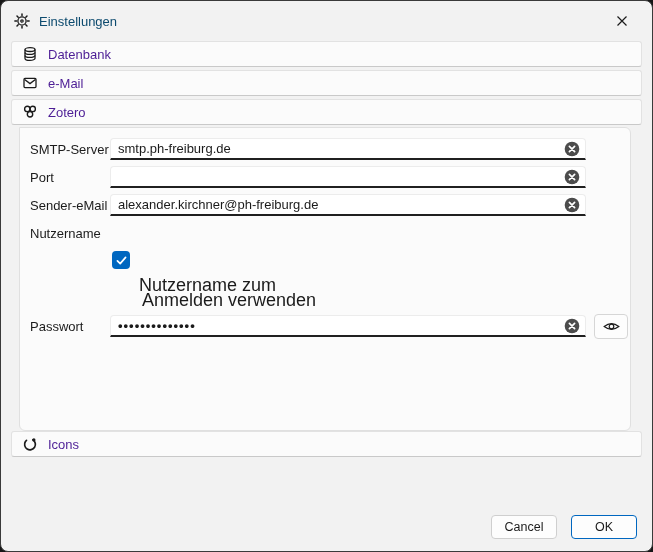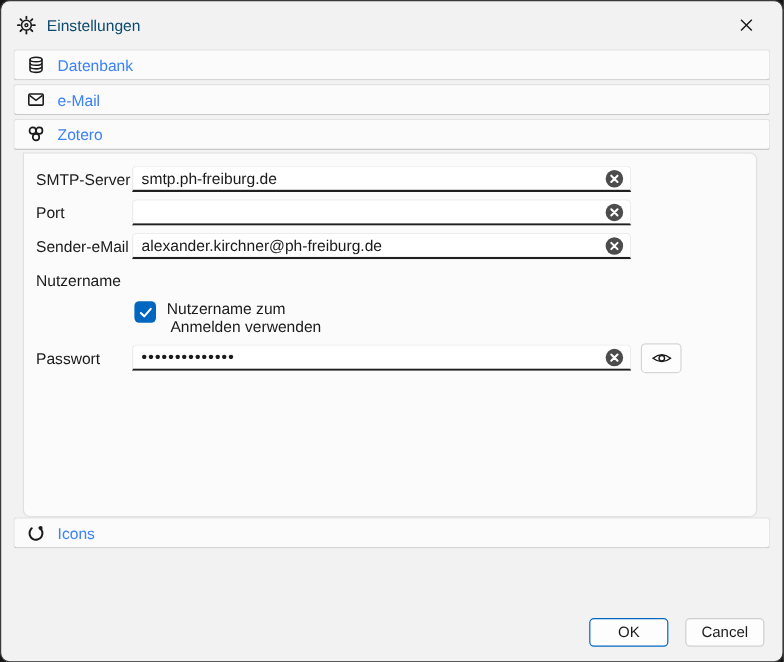--- a/index.html
+++ b/index.html
@@ -6,46 +6,46 @@
   .window{position:relative;width:653px;height:552px;box-sizing:border-box;background:#f2f2f2;
           border:1.5px solid #3a3a3a;border-radius:8px;overflow:hidden;}
   
   .titlebar{height:40px;display:flex;align-items:center;padding:0 13px;}
   .title{font-size:13px;color:#0c4a6e;margin-left:9px;}
   .close-btn{margin-left:auto;width:34px;height:26px;display:flex;align-items:center;justify-content:center;cursor:pointer;border-radius:4px;}
   
   .section-bar{height:26px;margin:0 10px 3px 10px;background:#fbfbfb;border:1px solid #e2e2e2;
                border-bottom-color:#c9c9c9;border-radius:3px;display:flex;align-items:center;
                padding:0 10px;gap:10px;box-sizing:border-box;cursor:pointer;}
-  .section-label{font-size:13px;color:#3b82f6;}
+  .section-label{font-size:13px;color:#4c1d95;}
   
   .tabstrip{margin:13px 0 0 18px;display:flex;align-items:flex-end;position:relative;z-index:2;height:26px;}
   .tab{font-size:13px;color:#1b1b1b;padding:0 12px;height:25px;display:flex;align-items:center;
        background:#d9d9d9;border:1px solid #b9b9b9;margin-right:3px;border-radius:2px 2px 0 0;
        box-sizing:border-box;cursor:pointer;}
   .tab.active{background:#fbfbfb;border-color:#e0e0e0;border-bottom:none;height:26px;}
   
   .panel{position:relative;z-index:1;margin-left:18px;margin-top:-1px;width:612px;height:304px;
          box-sizing:border-box;background:#fbfbfb;border:1px solid #e0e0e0;
          border-radius:0 6px 6px 6px;padding:10px 0 16px 10px;}
   .frow{display:flex;align-items:center;height:22px;margin-bottom:6px;}
   .flabel{width:80px;flex:none;font-size:13px;color:#1b1b1b;}
-  .finput-wrap{position:relative;width:416px;height:22px;box-sizing:border-box;background:#ffffff;
+  .finput-wrap{position:relative;width:476px;height:22px;box-sizing:border-box;background:#ffffff;
                border:1px solid #ececec;border-bottom:2px solid #202020;border-radius:4px 4px 0 0;
                display:flex;align-items:center;}
   .finput{border:none;outline:none;background:transparent;width:100%;height:100%;
           font-family:"Liberation Sans",sans-serif;font-size:13px;color:#1b1b1b;
           padding:0 26px 0 7px;box-sizing:border-box;}
   .finput.pw{letter-spacing:1px;font-weight:bold;}
   .clear-btn{position:absolute;right:5px;top:2px;width:16px;height:16px;cursor:pointer;}
   
   .cb-row{display:flex;gap:9px;margin:5px 0 7px 82px;}
   .checkbox{width:18px;height:18px;flex:none;background:#0067c0;border-radius:4px;
             display:flex;align-items:center;justify-content:center;margin-top:1px;cursor:pointer;}
-  .cb-label{font-size:13px;color:#1b1b1b;line-height:15px;}
+  .cb-label{font-size:18px;color:#1b1b1b;line-height:15px;margin-top:28px;}
   .cb-line2{display:block;padding-left:3px;}
   .eye-btn{margin-left:8px;width:34px;height:25px;box-sizing:border-box;background:#fdfdfd;
            border:1px solid #d6d6d6;border-radius:4px;display:flex;align-items:center;
            justify-content:center;cursor:pointer;}
   
   .icons-bar{margin-top:0;}
   
   .footer{position:absolute;right:15px;bottom:12px;display:flex;gap:14px;}
   .btn{min-width:66px;height:24px;box-sizing:border-box;background:#fdfdfd;border:1px solid #cfcfcf;
        border-radius:4px;font-size:12.5px;color:#1b1b1b;display:flex;align-items:center;
@@ -201,21 +201,21 @@
     <span>
       <svg width="16" height="16" viewBox="0 0 16 16">
         <circle cx="8" cy="8.4" r="5.4" fill="none" stroke="#1b1b1b" stroke-width="1.7" stroke-dasharray="26.5 7.4" transform="rotate(-58 8 8.4)" stroke-linecap="round"></circle>
         <circle cx="11.9" cy="3.9" r="1.6" fill="#1b1b1b"></circle>
       </svg>
     </span>
     <span class="section-label">Icons</span>
   </div>
 
   <div class="footer">
+    <div class="btn">
+      <span>Cancel</span>
+    </div>
     <div class="btn primary">
       <span>OK</span>
     </div>
-    <div class="btn">
-      <span>Cancel</span>
-    </div>
   </div>
 
 </div>
 
 </body></html>

